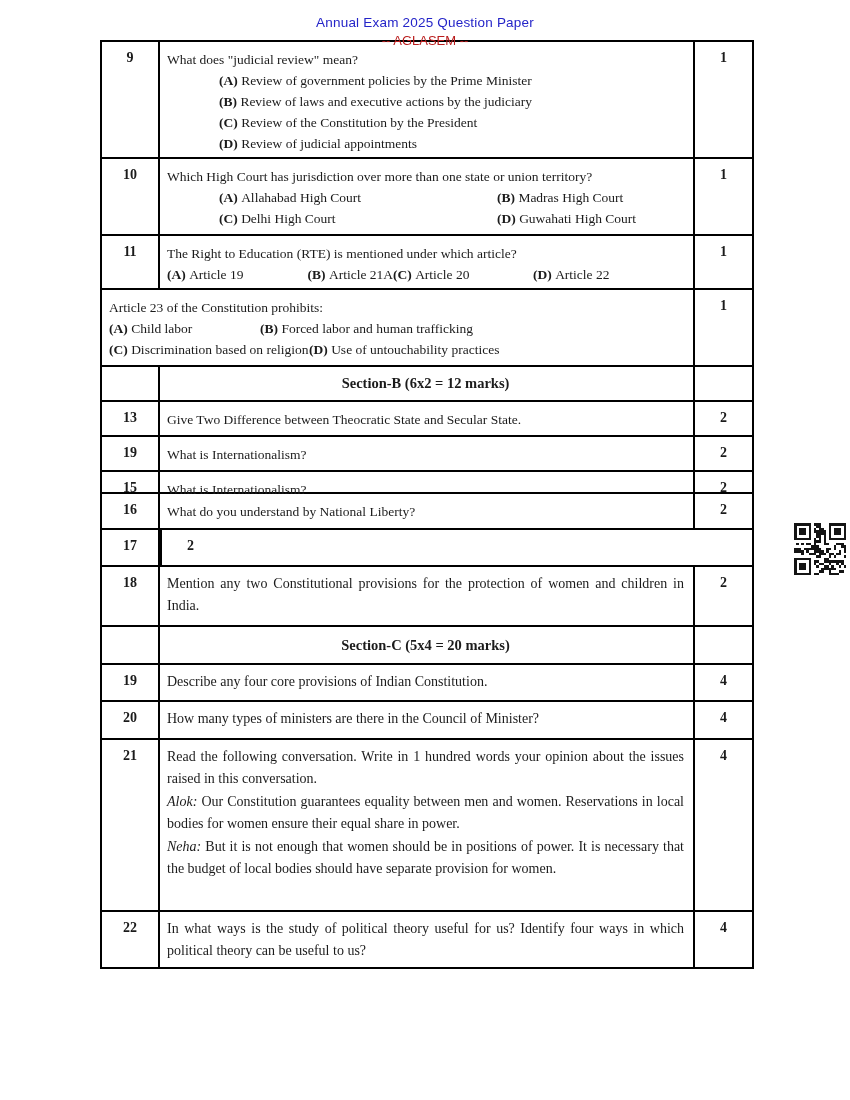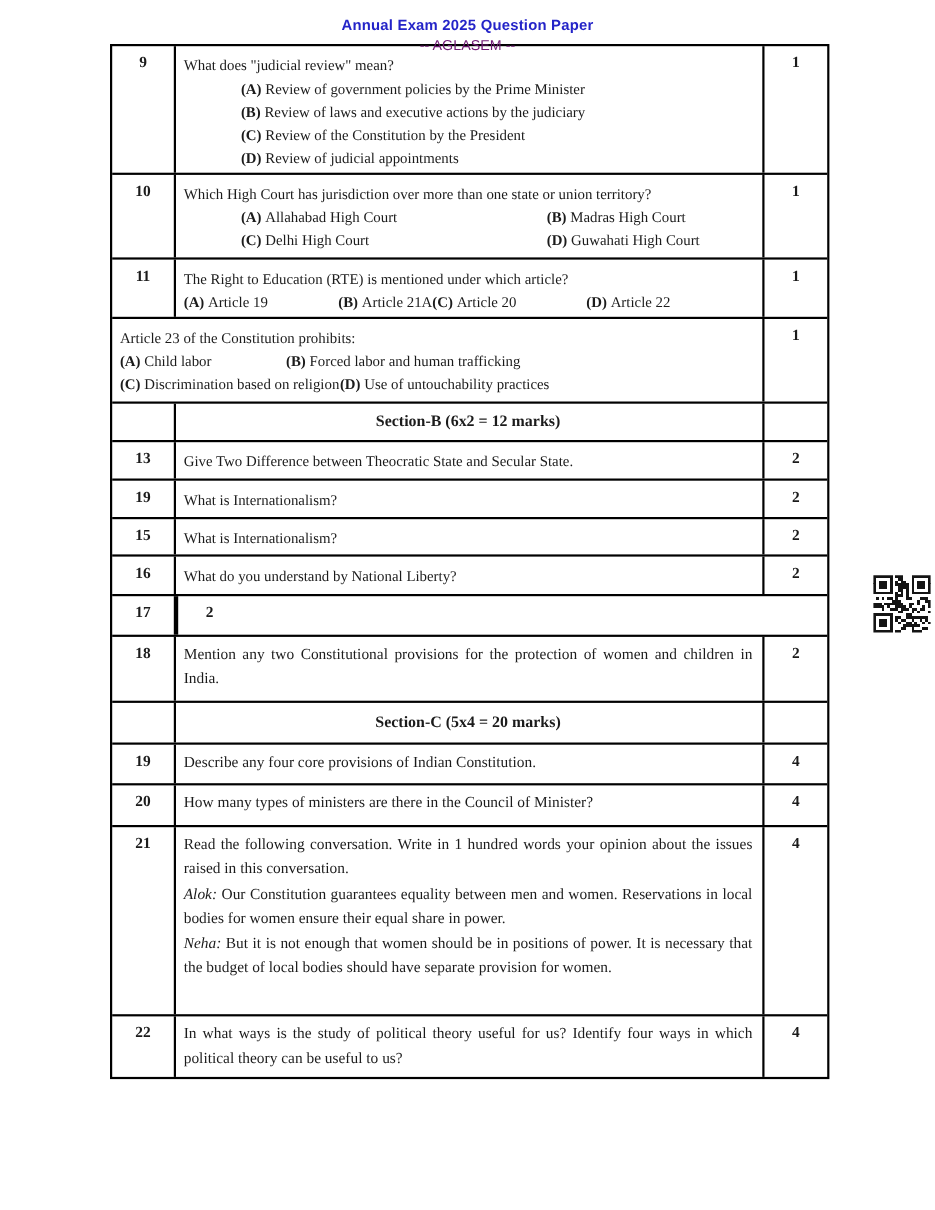--- a/index.html
+++ b/index.html
@@ -2,21 +2,21 @@
 <html><head>
 <meta charset="utf-8">
 <style>
   html,body { margin:0; padding:0; background:#ffffff; }
   .page {
     position:relative; width:850px; height:1100px; background:#ffffff;
     font-family:"Liberation Serif", serif; color:#1b1b1b; overflow:hidden;
   }
   .doc-title {
     position:absolute; top:15px; left:0; width:100%; text-align:center;
-    font-family:"Liberation Sans", sans-serif; font-size:13.5px; letter-spacing:0.2px;font-weight:bold;
+    font-family:"Liberation Sans", sans-serif; font-size:13.5px; letter-spacing:0.2px;
   }
   .watermark {
     position:absolute; top:33px; left:0; width:100%; text-align:center;
     font-family:"Liberation Sans", sans-serif; font-size:13px; z-index:3;
   }
   .qtable {
     position:absolute; left:100px; top:40px; width:650px;
     border:2px solid #000; background:transparent; z-index:2;
   }
   .row { display:flex; border-bottom:2px solid #000; box-sizing:border-box; }
@@ -45,21 +45,21 @@
     font-weight:bold; font-size:14.5px; padding:0 9px 0 7px;
   }
   .speaker { font-style:italic; }
   .qr { position:absolute; left:794px; top:523px; width:52px; height:52px; z-index:1; }
 </style>
 </head>
 <body>
 
 <div class="page" style="color: rgb(27, 27, 27);">
   <div class="doc-title" style="color: rgb(36, 36, 200);">Annual Exam 2025 Question Paper</div>
-  <div class="watermark" style="color: #701a75;">-- AGLASEM --</div>
+  <div class="watermark" style="color: #b91c1c;">-- AGLASEM --</div>
   <div class="qtable" id="qtable">
       <div class="row" style="height: 117px;">
         <div class="cell num">9</div>
         <div class="cell qbody">
           <p class="qtext">What does "judicial review" mean?</p>
           <div class="optline" style="padding-left: 52px;"><span class="opt"><b>(A)</b>&nbsp;Review of government policies by the Prime Minister</span></div>
           <div class="optline" style="padding-left: 52px;"><span class="opt"><b>(B)</b>&nbsp;Review of laws and executive actions by the judiciary</span></div>
           <div class="optline" style="padding-left: 52px;"><span class="opt"><b>(C)</b>&nbsp;Review of the Constitution by the President</span></div>
           <div class="optline" style="padding-left: 52px;"><span class="opt"><b>(D)</b>&nbsp;Review of judicial appointments</span></div>
         </div>
@@ -104,21 +104,21 @@
         </div>
         <div class="cell marks">2</div>
       </div>
       <div class="row" style="height: 35px;">
         <div class="cell num">19</div>
         <div class="cell qbody">
           <p class="qtext">What is Internationalism?</p>
         </div>
         <div class="cell marks">2</div>
       </div>
-      <div class="row" style="height: 34px;">
+      <div class="row" style="height: 22px;">
         <div class="cell num">15</div>
         <div class="cell qbody">
           <p class="qtext">What is Internationalism?</p>
         </div>
         <div class="cell marks">2</div>
       </div>
       <div class="row" style="height: 36px;">
         <div class="cell num">16</div>
         <div class="cell qbody">
           <p class="qtext">What do you understand by National Liberty?</p>

